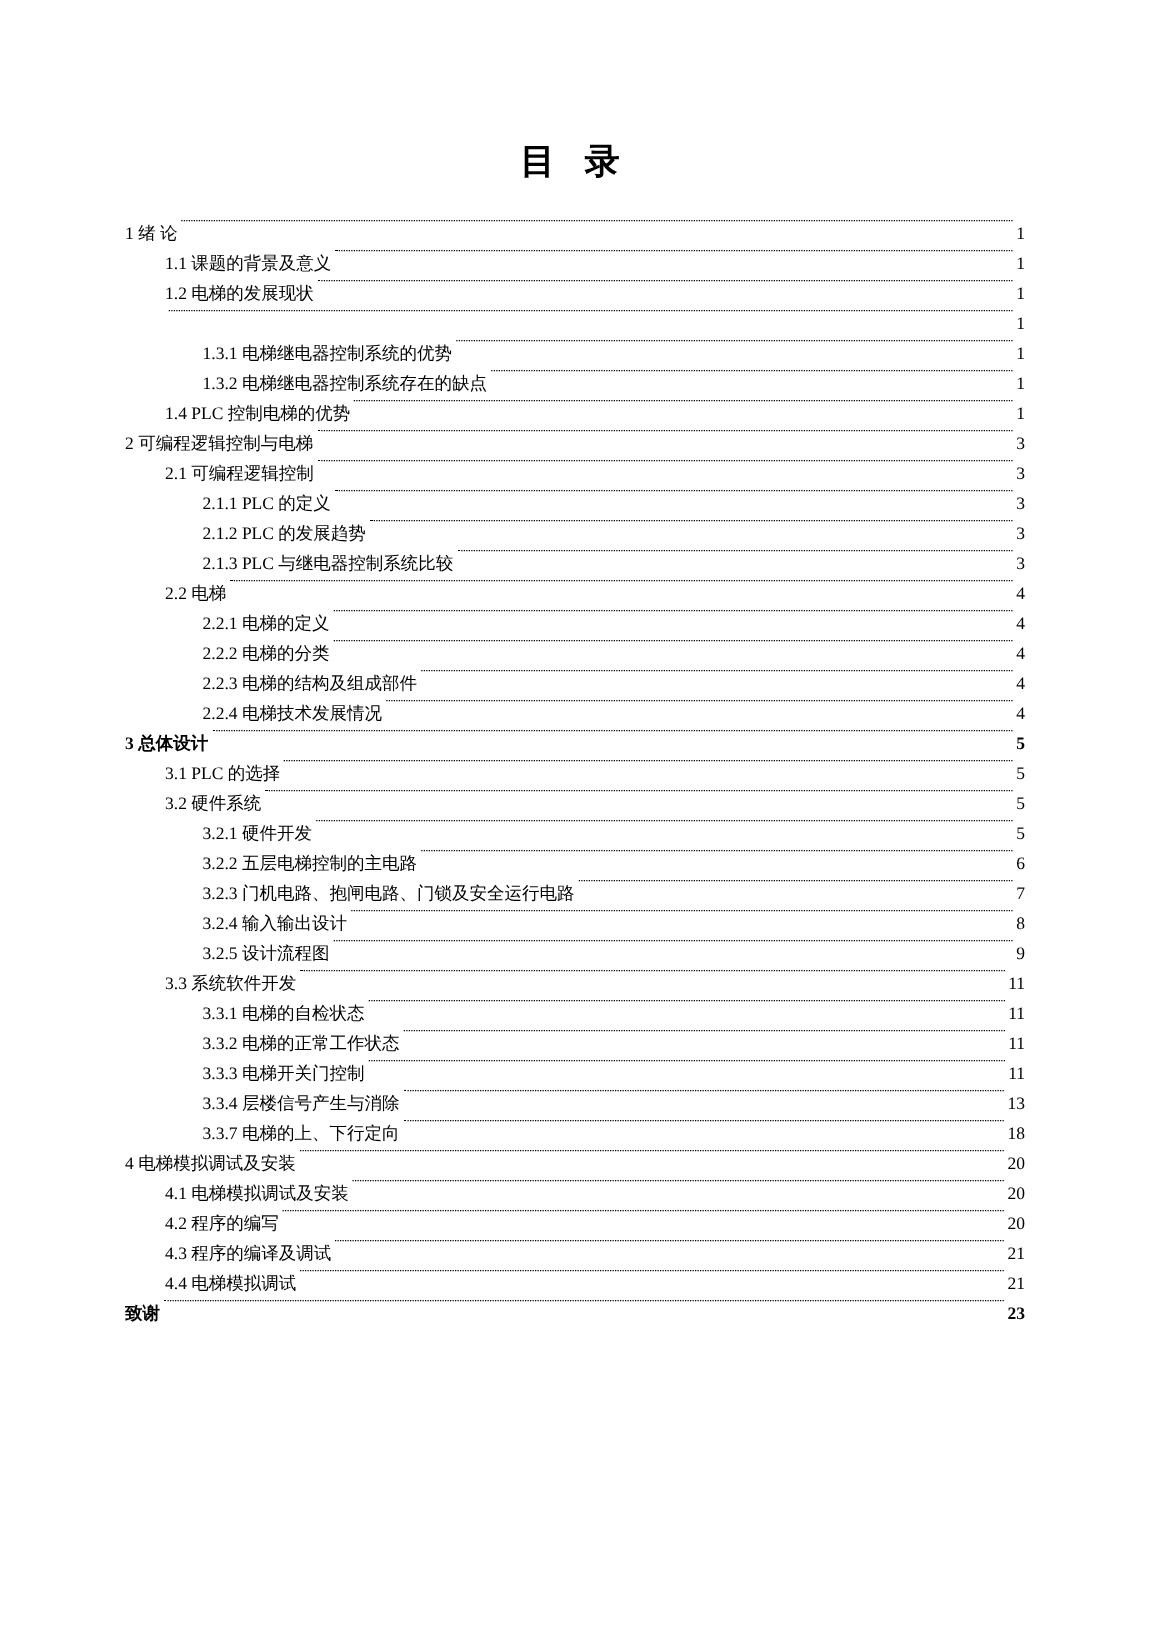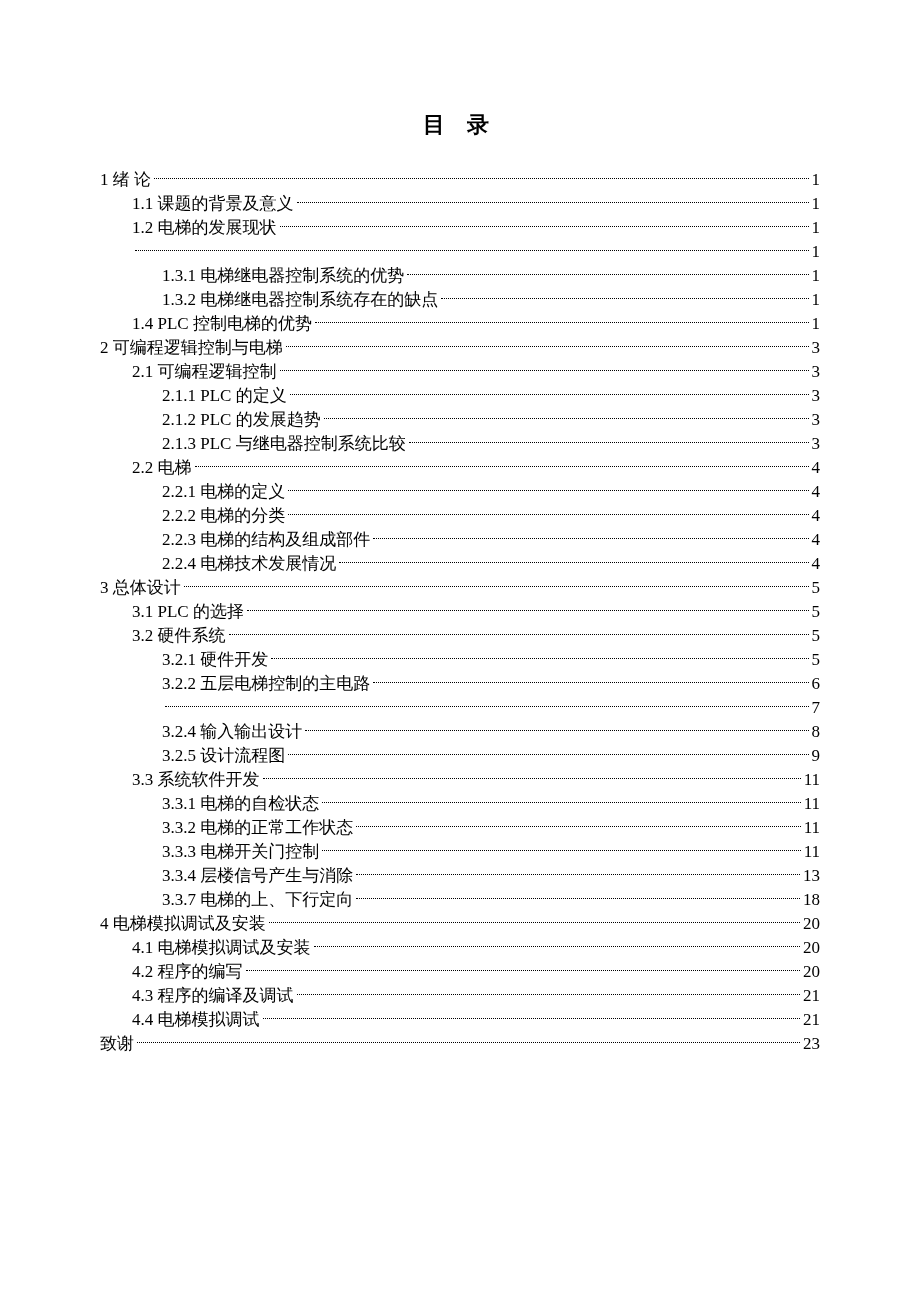--- a/index.html
+++ b/index.html
@@ -10,49 +10,49 @@
     body {
       width: 920px;
       min-height: 1302px;
       background: #ffffff;
       font-family: "SimSun", "宋体", serif;
       padding: 110px 100px 80px 100px;
       color: #000;
     }
     .title {
       text-align: center;
-      font-size: 22px;
+      font-size: 28px;
       font-weight: bold;
       margin-bottom: 28px;
       letter-spacing: 8px;
       font-family: "SimHei", "黑体", sans-serif;
     }
     .toc-entry {
       display: flex;
-      align-items: center;
-      font-size: 17px;
+      align-items: flex-start;
+      font-size: 14px;
       line-height: 24px;
       white-space: nowrap;
     }
     .toc-label {
       flex-shrink: 0;
     }
     .toc-dots {
       flex: 1;
       border-bottom: 1.5px dotted #000;
       margin: 0 3px 4px 3px;
       min-width: 10px;
     }
     .toc-page {
       flex-shrink: 0;
     }
     .indent-0 { padding-left: 0; }
     .indent-1 { padding-left: 32px; }
     .indent-2 { padding-left: 62px; }
-    .indent-3 { padding-left: 0; }
+    .indent-3 { padding-left: 0; font-weight: bold; }
   </style>
 </head>
 <body>
 
 <h1 class="title">目  录</h1>
 
 <div id="toc-container">
     <div class="toc-entry indent-0">
       <span class="toc-label">1  绪   论</span>
       <span class="toc-dots"></span>
@@ -156,20 +156,21 @@
       <span class="toc-label">3.2.1 硬件开发</span>
       <span class="toc-dots"></span>
       <span class="toc-page">5</span>
     </div>
     <div class="toc-entry indent-2">
       <span class="toc-label">3.2.2 五层电梯控制的主电路</span>
       <span class="toc-dots"></span>
       <span class="toc-page">6</span>
     </div>
     <div class="toc-entry indent-2">
+      <span class="toc-label">3.2.3 门机电路、抱闸电路、门锁及安全运行电路</span>
       <span class="toc-dots"></span>
       <span class="toc-page">7</span>
     </div>
     <div class="toc-entry indent-2">
       <span class="toc-label">3.2.4 输入输出设计</span>
       <span class="toc-dots"></span>
       <span class="toc-page">8</span>
     </div>
     <div class="toc-entry indent-2">
       <span class="toc-label">3.2.5 设计流程图</span>

